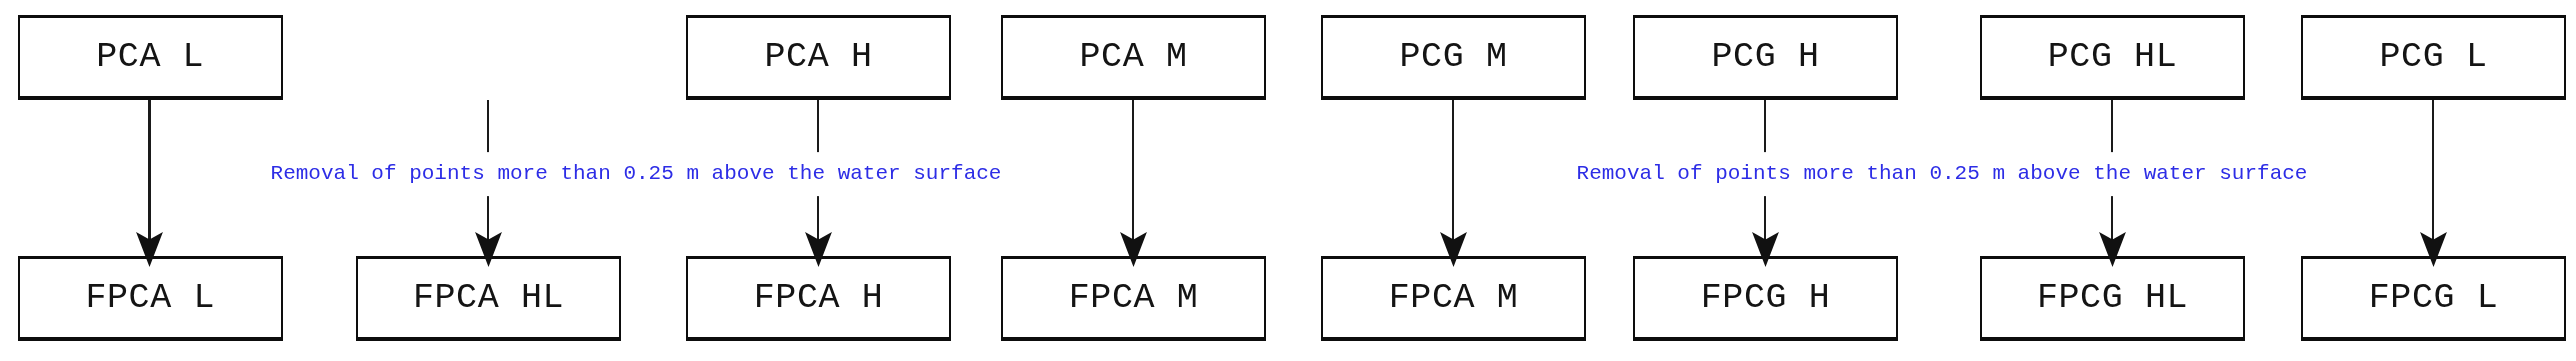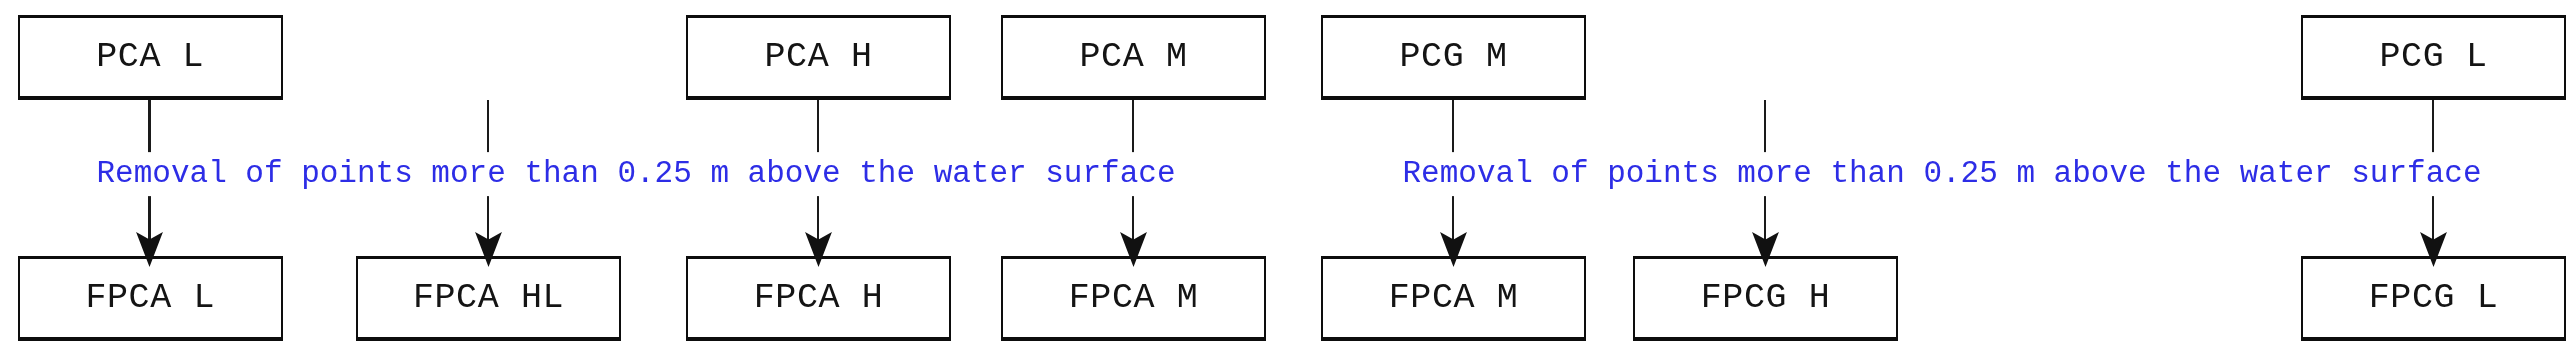--- a/index.html
+++ b/index.html
@@ -65,21 +65,21 @@
     width: 27px;
     height: 35px;
   }
   .caption {
     position: absolute;
     top: 174px;
     transform: translate(-50%, -50%);
     z-index: 2;
     background: #ffffff;
     color: #2d2de6;
-    font-size: 31px;
+    font-size: 21px;
     line-height: 38px;
     padding: 2.9px 7px;
     white-space: nowrap;
   }
 </style>
 </head>
 <body>
 
 <div id="diagram">
 
@@ -149,31 +149,48 @@
       <svg class="head" viewBox="0 0 46 60">
           <polygon points="0,0 23,13 46,0 23,60" fill="#111111"></polygon>
         </svg>
     </div>
     <div class="box bottom-box">
       <span>FPCA M</span>
     </div>
   </div>
 
   <div class="column" style="left:1633px;">
+    <div class="box top-box">
+      <span>PCG H</span>
+    </div>
     <div class="arrow">
       <div class="shaft"></div>
       <svg class="head" viewBox="0 0 46 60">
           <polygon points="0,0 23,13 46,0 23,60" fill="#111111"></polygon>
         </svg>
     </div>
     <div class="box bottom-box">
       <span>FPCG H</span>
     </div>
   </div>
 
+  <div class="column" style="left:1980px;">
+    <div class="box top-box">
+      <span>PCG HL</span>
+    </div>
+    <div class="arrow">
+      <div class="shaft"></div>
+      <svg class="head" viewBox="0 0 46 60">
+          <polygon points="0,0 23,13 46,0 23,60" fill="#111111"></polygon>
+        </svg>
+    </div>
+    <div class="box bottom-box">
+      <span>FPCG HL</span>
+    </div>
+  </div>
 
   <div class="column" style="left:2301px;">
     <div class="box top-box">
       <span>PCG L</span>
     </div>
     <div class="arrow">
       <div class="shaft"></div>
       <svg class="head" viewBox="0 0 46 60">
           <polygon points="0,0 23,13 46,0 23,60" fill="#111111"></polygon>
         </svg>

